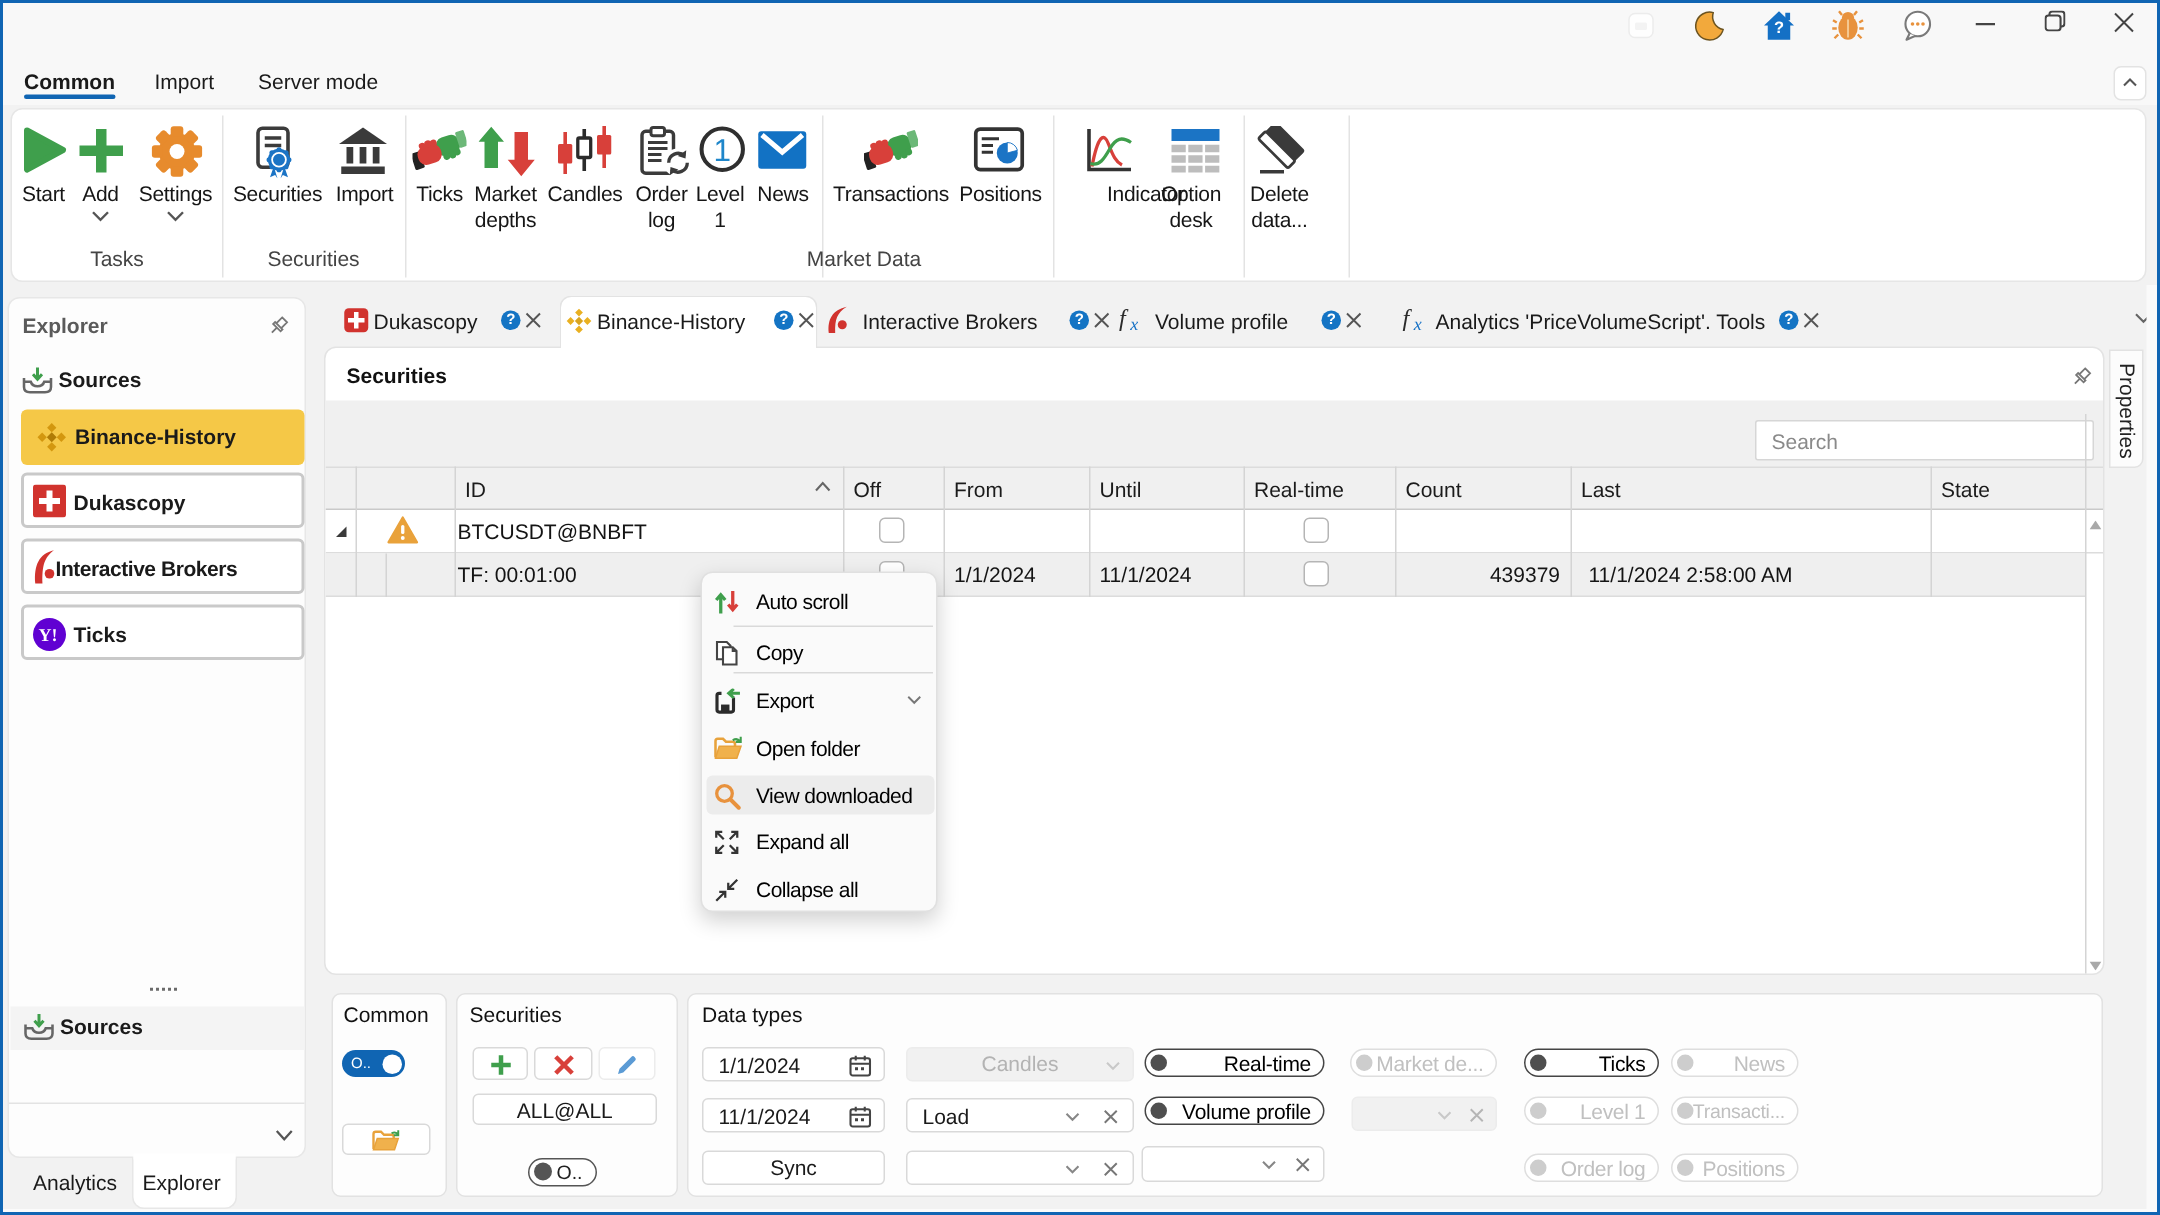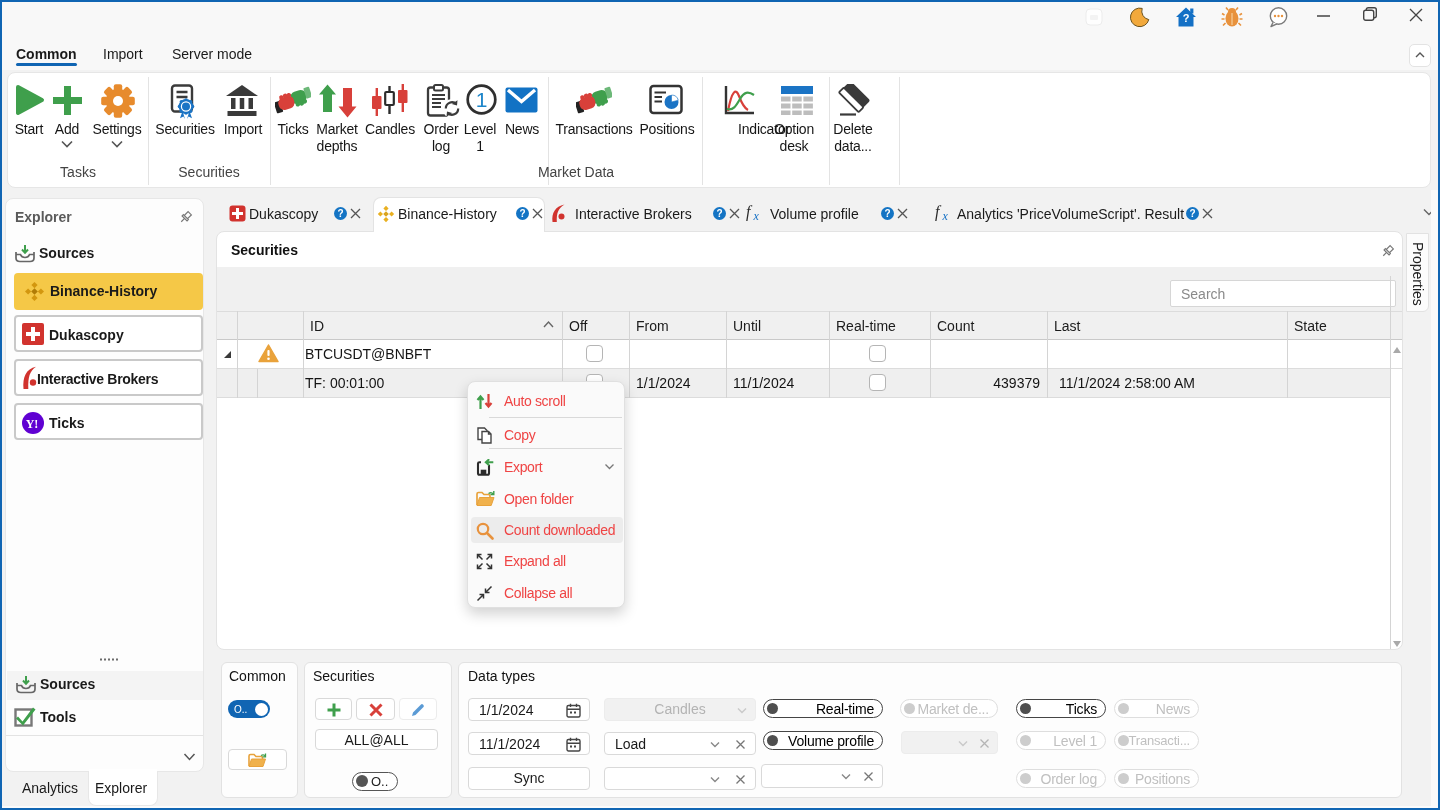--- a/index.html
+++ b/index.html
@@ -51,21 +51,21 @@
 .pon .knob { background:#4f4f4f; }
 .poff { border:1px solid #dedede; color:#c0c0c0; }
 .poff .knob { background:#cdcdcd; }
 
 .hd { position:absolute; top:86px; font-size:14px; color:#1b1b1b; }
 .gv { position:absolute; width:1px; background:#d4d4d4; }
 .cell { position:absolute; font-size:14px; color:#141414; }
 .chk { position:absolute; width:17px; height:17px; background:#fff; border:1.5px solid #b5b5b5; border-radius:4px; }
 
 #ctx { position:absolute; left:467px; top:381px; width:158px; height:227px; background:#fafafa; border:1px solid #e0e0e0; border-radius:8px; box-shadow:0 6px 14px rgba(0,0,0,0.18); }
-.ctxitem { position:absolute; left:36px; font-size:14px; letter-spacing:-0.35px; color:#ef4444; }
+.ctxitem { position:absolute; left:36px; font-size:14px; letter-spacing:-0.35px; color:#000000; }
 .ctxico { position:absolute; left:8px; width:17px; height:17px; }
 .ctxsep { position:absolute; left:21px; width:133px; height:1px; background:#d9d9d9; }
 </style>
 </head>
 <body>
 <div id="win">
 <div class="wb" style="left:0;top:0;width:1440px;height:2px;"></div>
 <div class="wb" style="left:0;top:808px;width:1440px;height:2px;"></div>
 <div class="wb" style="left:0;top:0;width:2px;height:810px;"></div>
 <div class="wb" style="left:1438px;top:0;width:2px;height:810px;"></div>
@@ -435,21 +435,21 @@
         <path d="M2 2 L11 11 M11 2 L2 11" stroke="#555" stroke-width="1.3"></path>
       </svg>
     </div>
 
 <div class="tico16" style="left:933px;top:203px">
       <svg width="22" height="20" viewBox="0 0 22 20">
         <text x="2" y="14" font-family="Liberation Serif" font-style="italic" font-size="16" fill="#2b2b2b">f</text>
         <text x="9.5" y="17" font-family="Liberation Serif" font-style="italic" font-size="12" fill="#1470c5">x</text>
       </svg>
     </div>
-<div class="tabtext" style="left:957px">Analytics 'PriceVolumeScript'. Result</div>
+<div class="tabtext" style="left:957px">Analytics 'PriceVolumeScript'. Tools</div>
 <div class="qmark" style="left:1186px">?</div>
 <div class="tclose" style="left:1201px">
       <svg width="13" height="13" viewBox="0 0 13 13">
         <path d="M2 2 L11 11 M11 2 L2 11" stroke="#555" stroke-width="1.3"></path>
       </svg>
     </div>
 <div class="abs" style="left:1422px;top:207px">
       <svg width="14" height="10" viewBox="0 0 14 10">
         <path d="M2 2.5 L7 7.5 L12 2.5" fill="none" stroke="#666" stroke-width="1.4"></path>
       </svg>
@@ -535,29 +535,20 @@
   <div class="srcRow" style="top:472px;background:#f4f4f4;">
     <div style="position:absolute;left:8px;top:4px;">
           <svg width="22" height="19" viewBox="0 0 22 19">
             <path d="M11 1 V8 M8 5.5 L11 8.8 L14 5.5" fill="none" stroke="#3f9f4c" stroke-width="2"></path>
             <path d="M2 8 V14 Q2 17.5 6 17.5 H16 Q20 17.5 20 14 V8" fill="none" stroke="#666" stroke-width="1.7"></path>
             <path d="M2 10.5 H6.5 Q7.5 13.5 11 13.5 Q14.5 13.5 15.5 10.5 H20" fill="none" stroke="#666" stroke-width="1.7"></path>
           </svg>
         </div>
     <div style="position:absolute;left:33px;top:5px;font-weight:bold;">Sources</div>
   </div>
-  <div class="srcRow" style="top:503px;">
-    <div style="position:absolute;left:7px;top:3px;">
-          <svg width="24" height="24" viewBox="0 0 24 24">
-            <rect x="1.5" y="4.5" width="16" height="16" fill="#fff" stroke="#787878" stroke-width="2.4"></rect>
-            <path d="M4 11.5 L8.5 16.5 L19 2.5 L21.5 4.5 L9 20.5 L2 13.5 Z" fill="#3f9f4c"></path>
-          </svg>
-        </div>
-    <div style="position:absolute;left:33px;top:7px;font-weight:bold;">Tools</div>
-  </div>
   <div style="position:absolute;left:0px;top:536px;width:197px;height:1px;background:#e3e3e3;"></div>
   <div style="position:absolute;left:176px;top:553px;">
         <svg width="15" height="10" viewBox="0 0 15 10">
           <path d="M2.5 2 L7.5 7.5 L12.5 2" fill="none" stroke="#555" stroke-width="1.5"></path>
         </svg>
       </div>
 </div>
 
 <div style="position:absolute;left:22px;top:780px;font-size:14px;">Analytics</div>
 <div id="explTab" style="position:absolute;left:88px;top:771px;width:70px;height:35px;background:#fff;border:1px solid #e7e7e7;border-top:none;border-radius:0 0 8px 8px;"></div>
@@ -831,21 +822,21 @@
         </svg>
       </div>
   <div class="ctxitem" style="top:109px;">Open folder</div>
   <div style="position:absolute;left:3px;top:135px;width:152px;height:26px;background:#ececec;border-radius:4px;"></div>
   <div class="ctxico" style="top:140px;">
         <svg width="18" height="18" viewBox="0 0 18 18">
           <circle cx="7" cy="7" r="5.2" fill="none" stroke="#e8923d" stroke-width="2.2"></circle>
           <path d="M11 11 L16.5 16.5" stroke="#e8923d" stroke-width="2.6" stroke-linecap="round"></path>
         </svg>
       </div>
-  <div class="ctxitem" style="top:140px;">Count downloaded</div>
+  <div class="ctxitem" style="top:140px;">View downloaded</div>
   <div class="ctxico" style="top:171px;">
         <svg width="17" height="17" viewBox="0 0 17 17">
           <g fill="none" stroke="#333" stroke-width="1.5">
             <path d="M10.5 6.5 L15.5 1.5 M11.5 1.5 H15.5 V5.5"></path>
             <path d="M6.5 10.5 L1.5 15.5 M1.5 11.5 V15.5 H5.5"></path>
             <path d="M10.5 10.5 L15.5 15.5 M15.5 11.5 V15.5 H11.5"></path>
             <path d="M6.5 6.5 L1.5 1.5 M5.5 1.5 H1.5 V5.5"></path>
           </g>
         </svg>
       </div>

